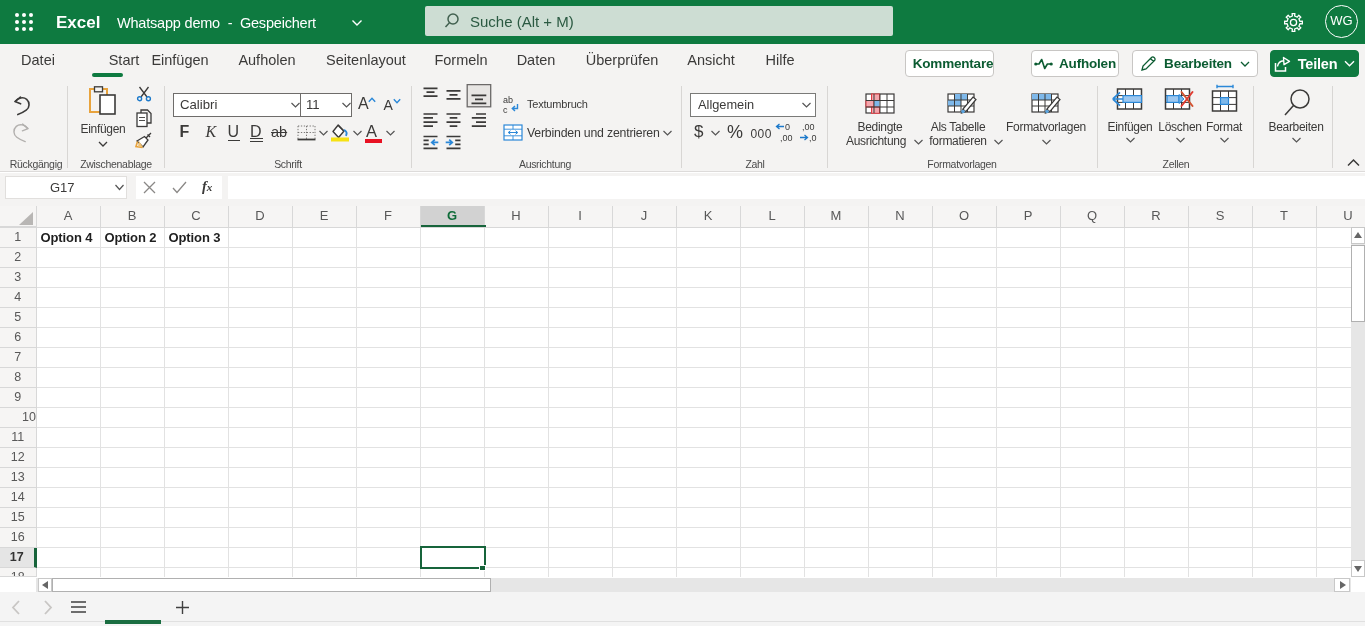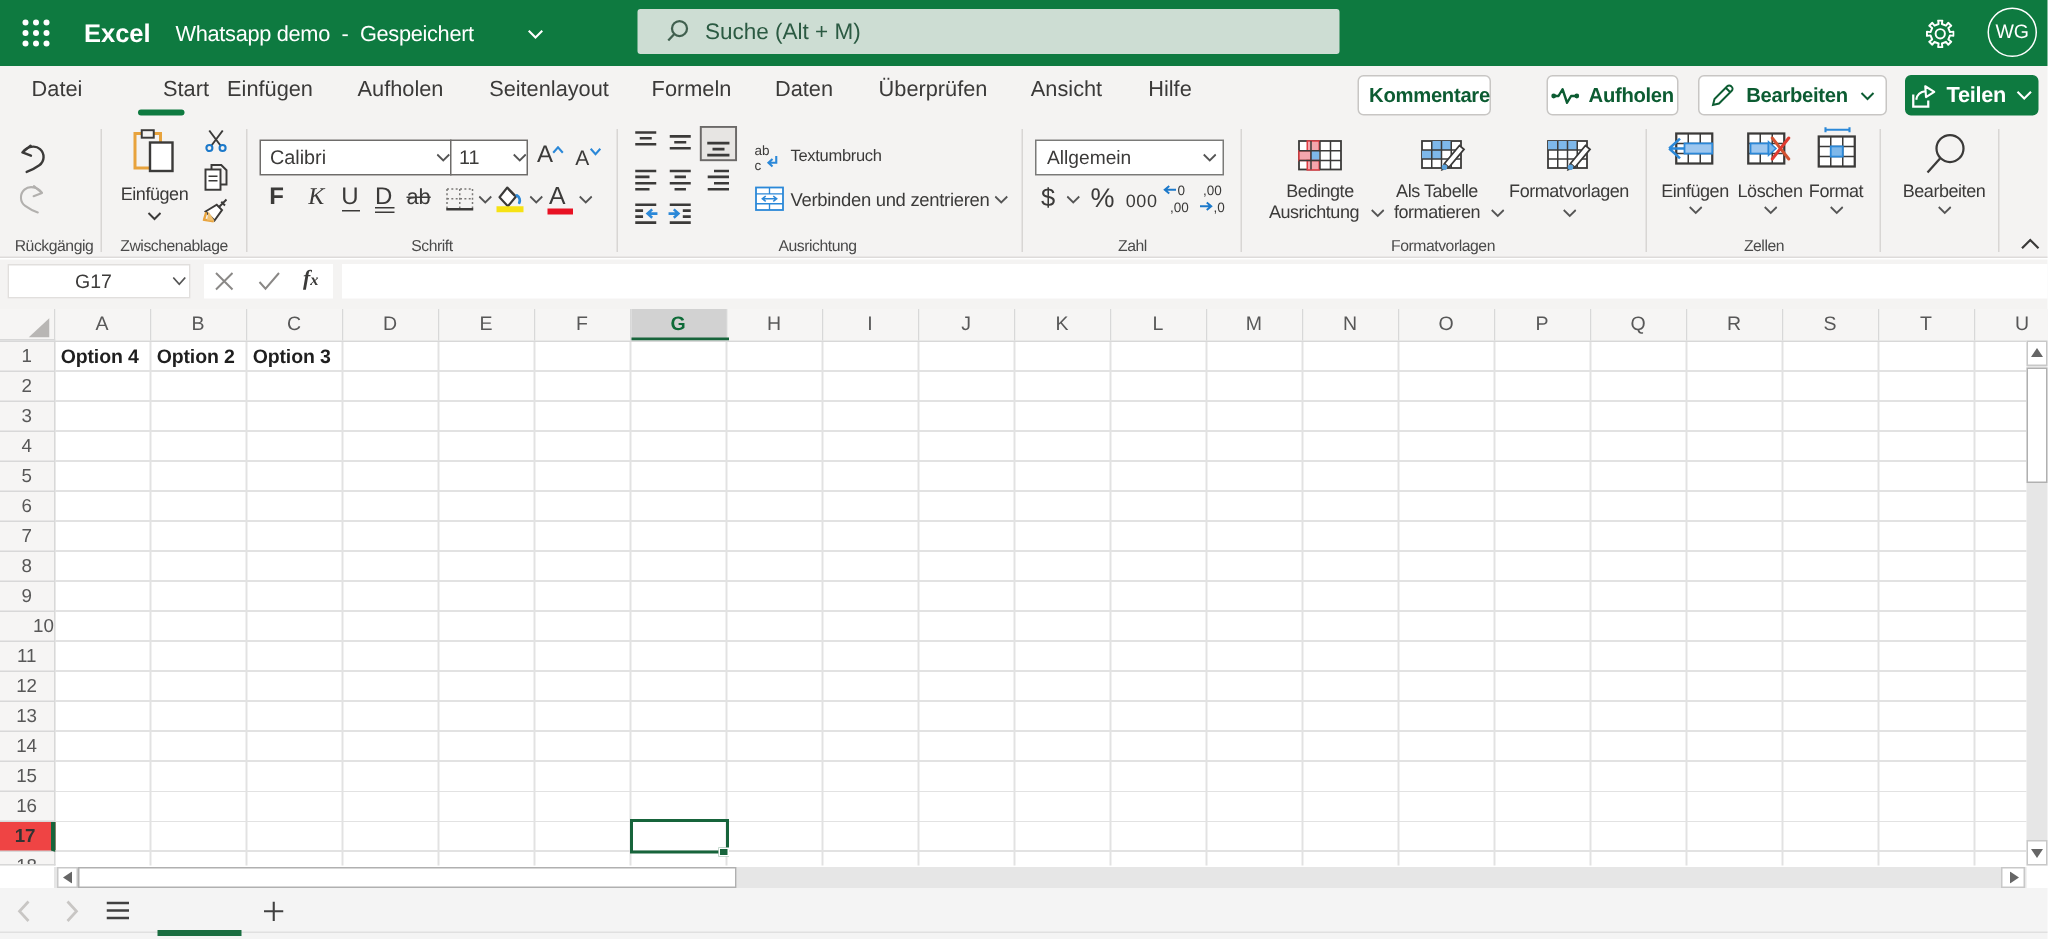--- a/index.html
+++ b/index.html
@@ -392,21 +392,21 @@
     <div class="rowhead" style="top:141.5px;height:20px;border-right:1px solid #d8d8d8;">7</div>
     <div class="rowhead" style="top:161.5px;height:20px;border-right:1px solid #d8d8d8;">8</div>
     <div class="rowhead" style="top:181.5px;height:20px;border-right:1px solid #d8d8d8;">9</div>
     <div class="rowhead" style="top:201.5px;height:20px;border-right:1px solid #d8d8d8;padding-left:22px;">10</div>
     <div class="rowhead" style="top:221.5px;height:20px;border-right:1px solid #d8d8d8;">11</div>
     <div class="rowhead" style="top:241.5px;height:20px;border-right:1px solid #d8d8d8;">12</div>
     <div class="rowhead" style="top:261.5px;height:20px;border-right:1px solid #d8d8d8;">13</div>
     <div class="rowhead" style="top:281.5px;height:20px;border-right:1px solid #d8d8d8;">14</div>
     <div class="rowhead" style="top:301.5px;height:20px;border-right:1px solid #d8d8d8;">15</div>
     <div class="rowhead" style="top:321.5px;height:20px;border-right:1px solid #d8d8d8;">16</div>
-    <div class="rowhead" style="top:341.5px;height:20px;background:#ef4444;color:#333;font-weight:bold;border-right:3px solid #17643b;">17</div>
+    <div class="rowhead" style="top:341.5px;height:20px;background:#e5e5e5;color:#333;font-weight:bold;border-right:3px solid #17643b;">17</div>
     <div class="rowhead" style="top:361.5px;height:9.5px;border-right:1px solid #d8d8d8;">18</div>
     <div class="abs" style="left:36.5px;top:21.5px;width:1314.5px;height:349.5px;background-image:repeating-linear-gradient(to right,transparent 0,transparent 63px,#e2e2e2 63px,#e2e2e2 64px),repeating-linear-gradient(to bottom,transparent 0,transparent 19px,#e2e2e2 19px,#e2e2e2 20px);"></div>
     <div class="abs" style="left:40.5px;top:24px;font-size:13px;font-weight:bold;color:#1f1f1f;letter-spacing:-0.1px;">Option 4</div>
     <div class="abs" style="left:104.5px;top:24px;font-size:13px;font-weight:bold;color:#1f1f1f;letter-spacing:-0.1px;">Option 2</div>
     <div class="abs" style="left:168.5px;top:24px;font-size:13px;font-weight:bold;color:#1f1f1f;letter-spacing:-0.1px;">Option 3</div>
     <div class="abs" style="left:419.5px;top:339.5px;width:66px;height:23px;border:2px solid #17643b;"></div>
     <div class="abs" style="left:479px;top:358.5px;width:6.5px;height:6.5px;background:#17643b;border:1px solid #fff;"></div>
   </div>
 
 <div class="abs" style="left:1351px;top:227px;width:14px;height:350px;background:#e6e6e6;"></div>

